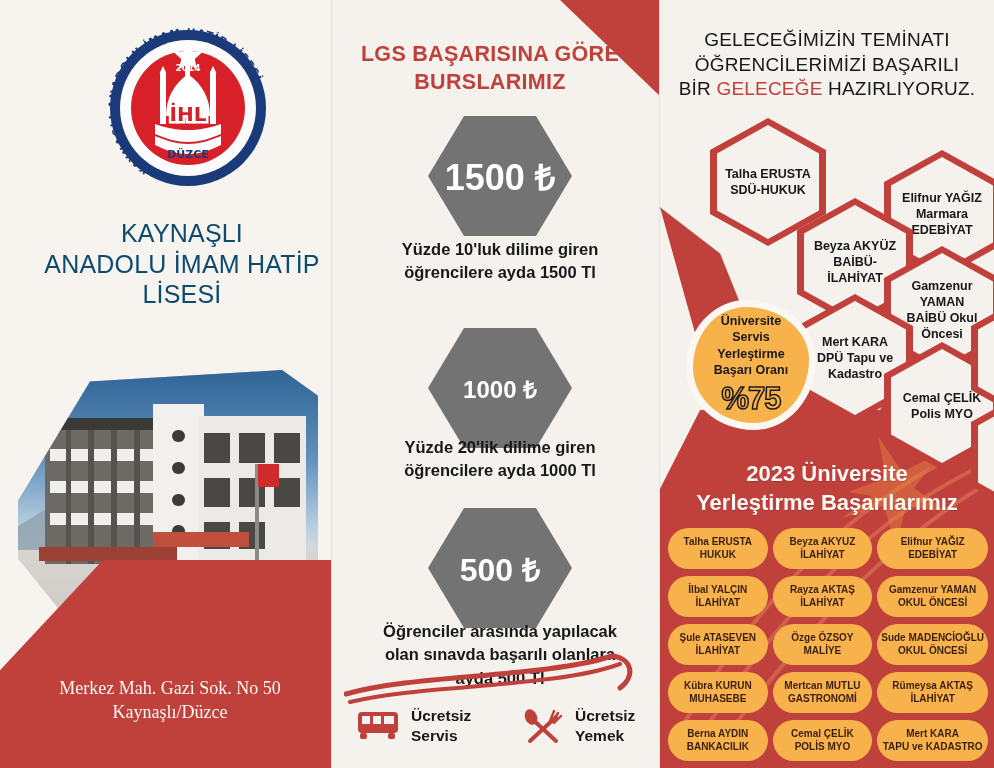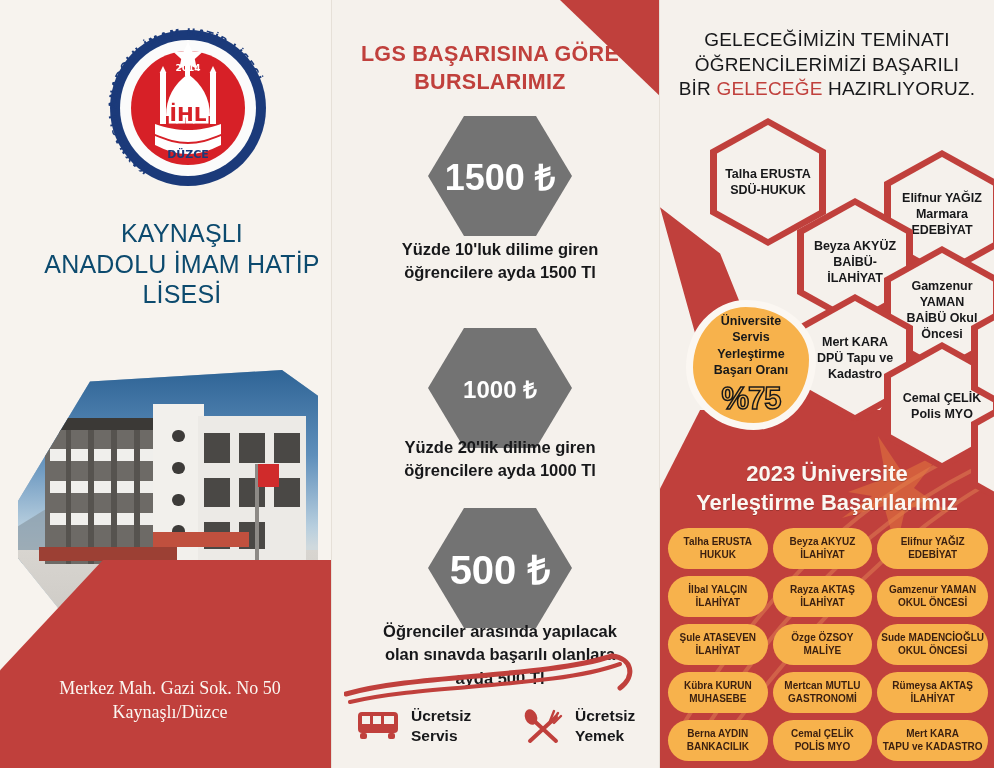--- a/index.html
+++ b/index.html
@@ -79,21 +79,21 @@
     color:#C0403C;font-weight:bold;font-size:21.5px;line-height:1.32;letter-spacing:.3px;
   }
   .hex{
     position:absolute;background:#737373;color:#fff;font-weight:bold;
     display:flex;align-items:center;justify-content:center;
     -webkit-clip-path:polygon(25% 0%,75% 0%,100% 50%,75% 100%,25% 100%,0% 50%);
     clip-path:polygon(25% 0%,75% 0%,100% 50%,75% 100%,25% 100%,0% 50%);
   }
   #hex1{left:428px;top:116px;width:144px;height:120px;font-size:36px;}
   #hex2{left:428px;top:300px;width:144px;height:120px;font-size:24px;margin-top:28px;}
-  #hex3{left:428px;top:508px;width:144px;height:120px;font-size:40px;}
+  #hex3{left:428px;top:508px;width:144px;height:120px;font-size:32px;}
   .hexcap{position:absolute;width:300px;left:350px;text-align:center;color:#17181A;
     font-weight:bold;font-size:16.5px;line-height:1.42;}
   #cap1{top:238px}#cap2{top:436px}#cap3{top:620px}
 
   .swoosh{position:absolute;left:344px;top:648px;width:300px;height:70px;}
   .perk{position:absolute;top:706px;display:flex;align-items:center;gap:9px;}
   #perk-bus{left:356px;}
   #perk-food{left:520px;}
   .perk .lbl{color:#17181A;font-weight:bold;font-size:15.5px;line-height:1.28;}
 

